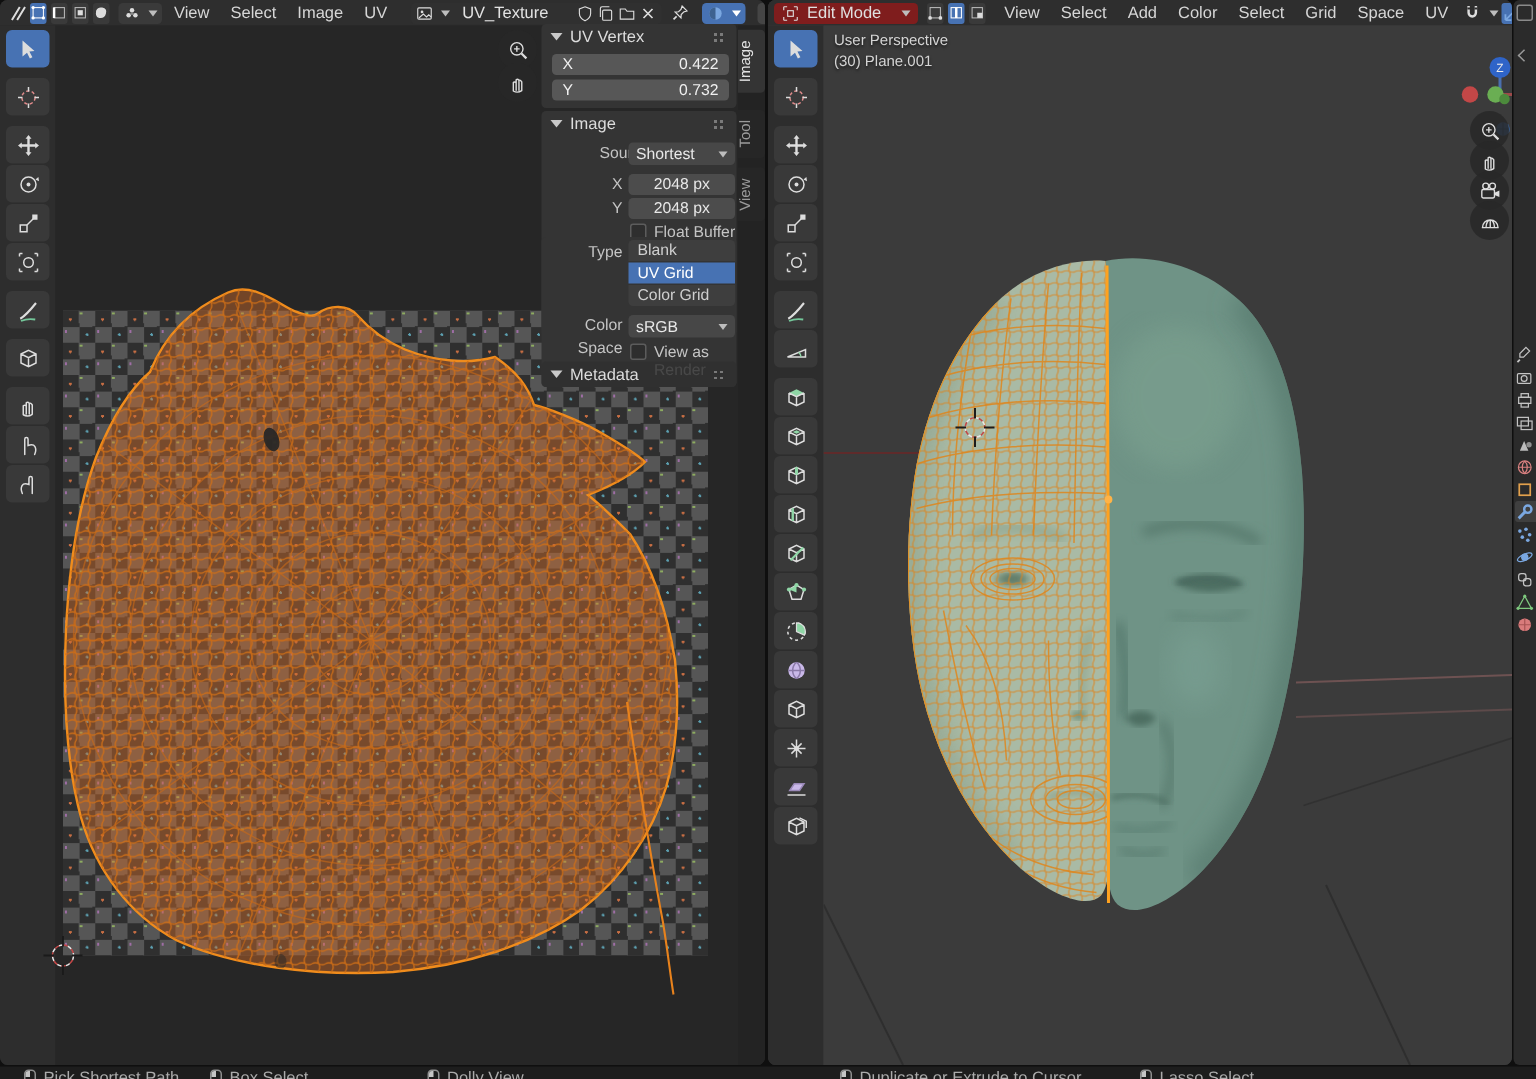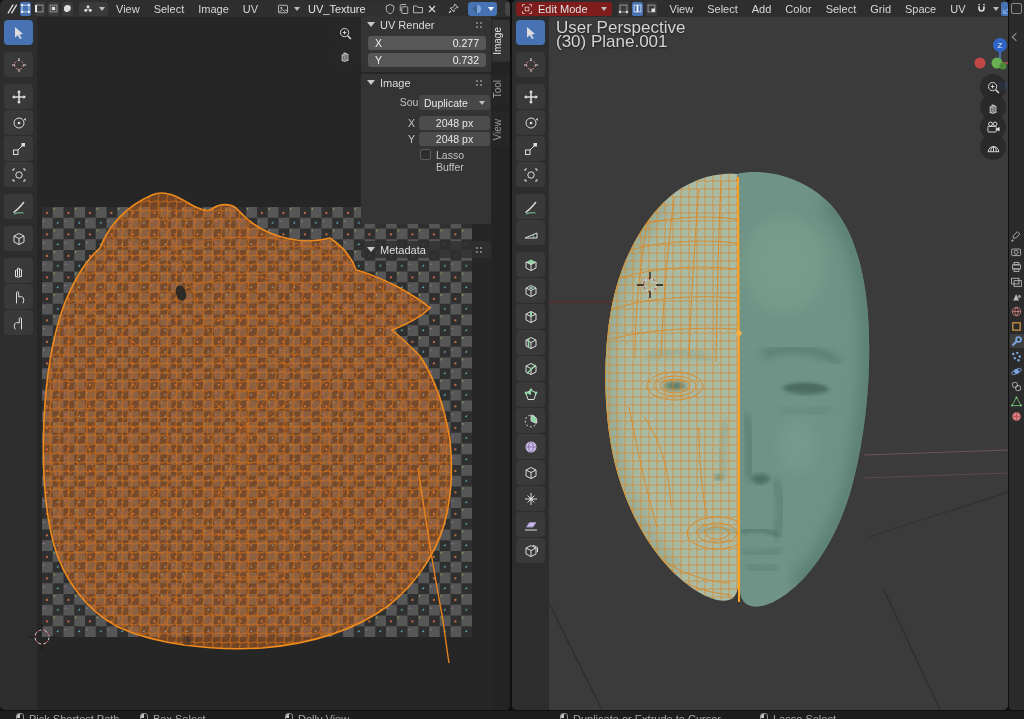--- a/index.html
+++ b/index.html
@@ -40,21 +40,21 @@
   .typebtn{position:absolute;left:58px;width:71px;height:14px;background:#3e3e3e;
     line-height:14px;padding-left:6px;color:#cfcfcf}
   .typebtn.sel{background:#4772b3;color:#fff}
   .cbox{position:absolute;width:11px;height:11px;background:#2e2e2e;border:1px solid #5c5c5c;border-radius:2px}
   .cblab{position:absolute;color:#c4c4c4}
   .vtab{position:absolute;left:0;width:18px;writing-mode:vertical-rl;transform:rotate(180deg);
     font-size:10px;color:#9a9a9a;background:#262626;text-align:center;padding:7px 0;border-radius:3px 0 0 3px}
   .vtab.active{background:#343434;color:#e2e2e2}
   .navcirc{position:absolute;width:26px;height:26px;border-radius:50%;background:rgba(40,40,40,.85);
     display:flex;align-items:center;justify-content:center}
-  .ovl{position:absolute;color:#d4d4d4;font-size:17px;text-shadow:0 1px 2px rgba(0,0,0,.6);line-height:14px}
+  .ovl{position:absolute;color:#d4d4d4;font-size:10px;text-shadow:0 1px 2px rgba(0,0,0,.6);line-height:14px}
   .statusitem{position:absolute;top:2px;color:#ababab;font-size:11px;display:flex;align-items:flex-start}
   .mouseico{width:8px;height:11px;border:1px solid #8f8f8f;border-radius:3px;margin-right:5px;position:relative;flex:none}
   .mouseico::after{content:'';position:absolute;left:0;top:0;width:3px;height:4px;background:#c5c5c5;border-radius:2px 0 0 0}
   .ptab{width:15px;height:14px;margin:1px 0;display:flex;align-items:center;overflow:hidden}
   .ptab.active{background:#3f3f3f;border-radius:2px 0 0 2px}
   svg{display:block}
 </style>
 </head>
 <body>
 
@@ -433,52 +433,65 @@
     </div>
   <div class="navcirc" style="left:332px;top:42px">
       <svg width="15" height="15">
         <use href="#s-hand"></use>
       </svg>
     </div>
 
   <div class="panel" style="left:361px;top:16px;width:130px;height:56px">
     <div class="phead">
         <span class="tricol" style="margin-right:5px"></span>
-        <span>UV Render</span>
+        <span>UV Vertex</span>
         <span class="pdots"></span>
       </div>
     <div class="slider" style="top:20px">
         <span>X</span>
-        <span>0.277</span>
+        <span>0.422</span>
       </div>
     <div class="slider" style="top:37px">
         <span>Y</span>
         <span>0.732</span>
       </div>
   </div>
 
   <div class="panel" style="left:361px;top:74px;width:130px;height:150px">
     <div class="phead">
         <span class="tricol" style="margin-right:5px"></span>
         <span>Image</span>
         <span class="pdots"></span>
       </div>
     <span class="rlabel" style="top:21px;left:20px">Source</span>
     <div class="dd" style="top:21px">
-        <span>Duplicate</span>
+        <span>Shortest</span>
         <span class="caret" style="margin-left:auto"></span>
       </div>
     <span class="rlabel" style="top:42px;left:2px">X</span>
     <div class="vfield" style="top:42px">2048 px</div>
     <span class="rlabel" style="top:58px;left:2px">Y</span>
     <div class="vfield" style="top:58px">2048 px</div>
     <div class="cbox" style="left:59px;top:75px"></div>
-    <span class="cblab" style="left:75px;top:75px">Lasso Buffer</span>
-  </div>
-
+    <span class="cblab" style="left:75px;top:75px">Float Buffer</span>
+  </div>
+
+  <div class="panel" style="left:361px;top:158px;width:130px;height:100px;background:#343434">
+    <span class="rlabel" style="top:3px;left:2px">Type</span>
+    <div class="typebtn" style="top:2px;border-radius:3px 3px 0 0">Blank</div>
+    <div class="typebtn sel" style="top:17px">UV Grid</div>
+    <div class="typebtn" style="top:32px;border-radius:0 0 3px 3px">Color Grid</div>
+    <span class="rlabel" style="top:52px;left:2px">Color Space</span>
+    <div class="dd" style="top:52px">
+        <span>sRGB</span>
+        <span class="caret" style="margin-left:auto"></span>
+      </div>
+    <div class="cbox" style="left:59px;top:71px"></div>
+    <span class="cblab" style="left:75px;top:71px">View as Render</span>
+  </div>
 
   <div class="panel" style="left:361px;top:241px;width:130px;height:17px;background:rgba(48,48,48,.84)">
     <div class="phead">
         <span class="tricol" style="margin-right:5px"></span>
         <span>Metadata</span>
         <span class="pdots"></span>
       </div>
   </div>
 
   <div style="position:absolute;left:492px;top:17px;bottom:0;width:18px;background:#232323">

